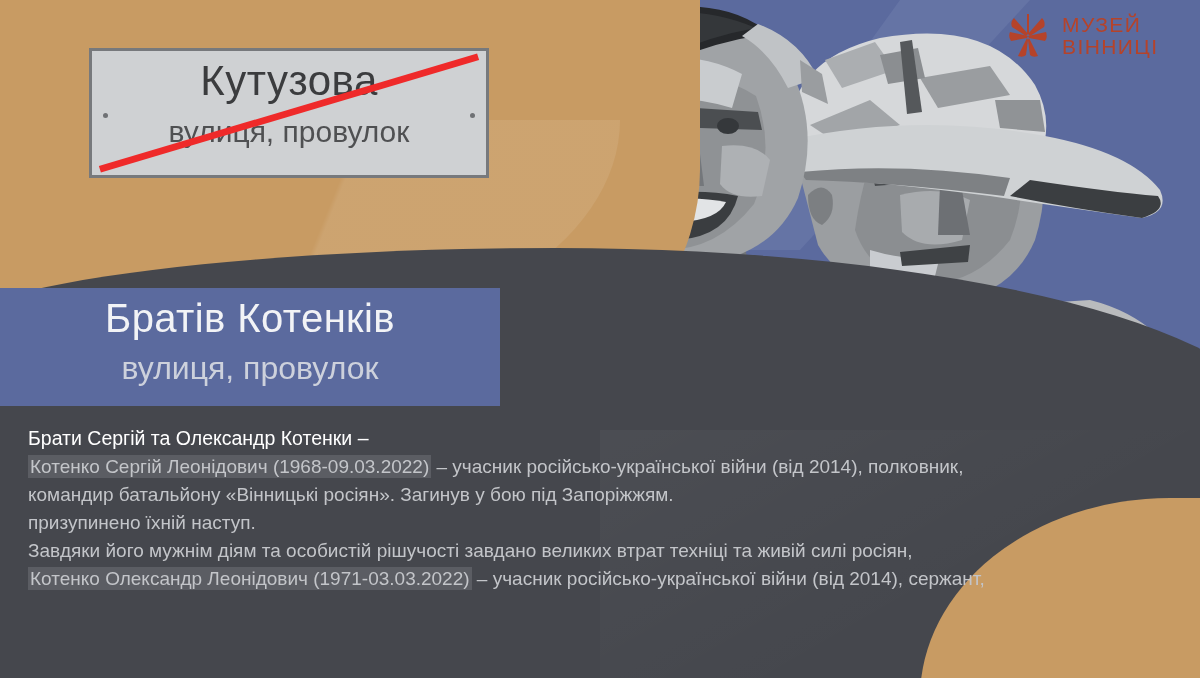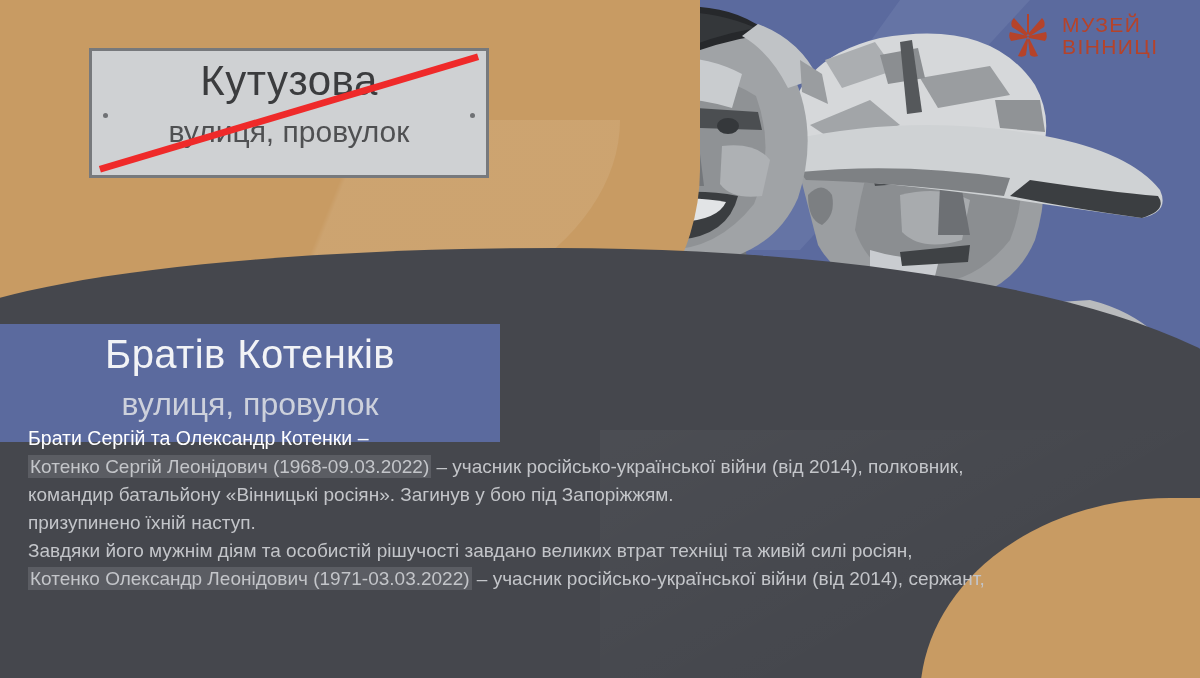--- a/index.html
+++ b/index.html
@@ -113,21 +113,20 @@
   }
   .screw.l { left: 11px; }
   .screw.r { right: 11px; }
   #sign-strike { position: absolute; left:0; top:0; width:100%; height:100%; }
 
   
   #banner {
     left: 0px; top: 288px;
     width: 500px; height: 118px;
     background: #5b6a9e;
-    margin-top: 36px;
   }
   #banner-name {
     position: absolute;
     left: 0; right: 0; top: 8px;
     text-align: center;
     font-size: 40px;
     color: #f2f3f6;
     letter-spacing: 0.4px;
   }
   #banner-sub {

